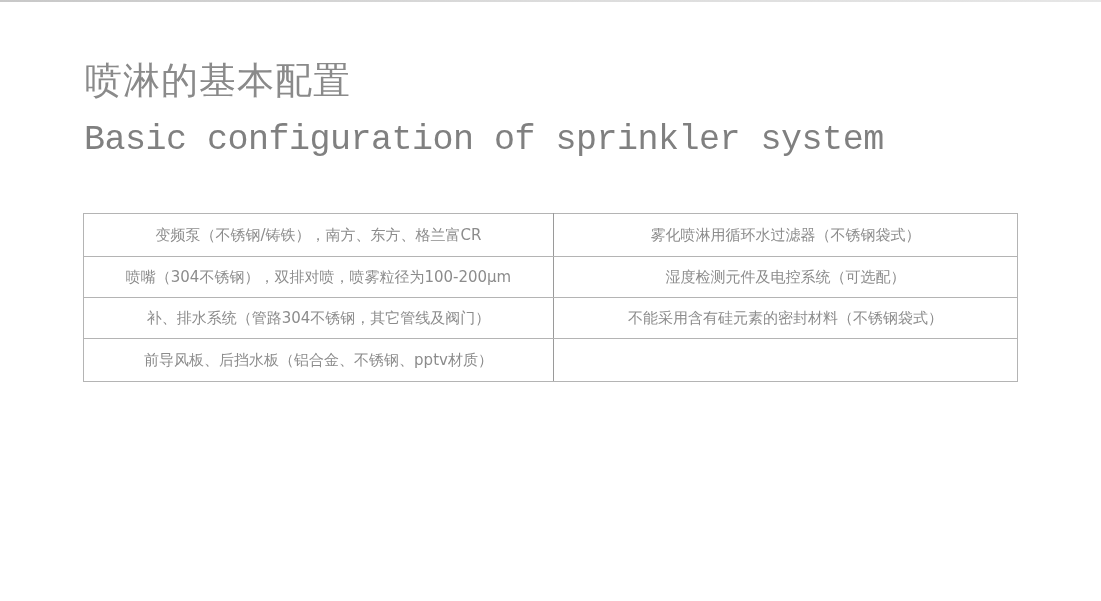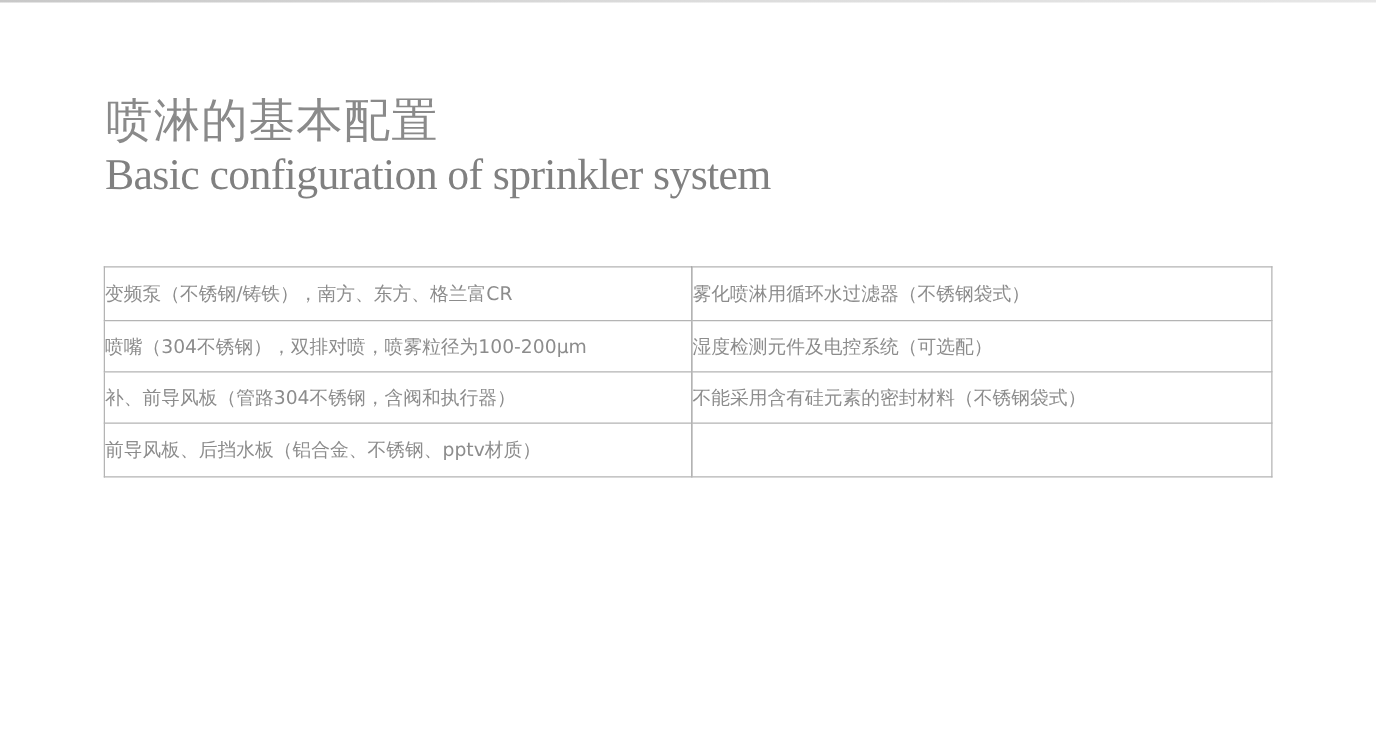--- a/index.html
+++ b/index.html
@@ -6,38 +6,38 @@
   body {
     width: 1101px; height: 601px; position: relative; overflow: hidden;
     background: #ffffff;
     font-family: "DejaVu Sans", "Liberation Sans", sans-serif;
   }
   .top-rule {
     position: absolute; left: 0; top: 0; width: 1101px; height: 2px;
     background: linear-gradient(to right, #c8c8c8, #dcdcdc 50%, #e6e6e6);
   }
   .title-cn {
-    position: absolute; left: 85px; top: 74px;
+    position: absolute; left: 85px; top: 58px;
     font-size: 37px; color: #8a8a8a; letter-spacing: 1px; line-height: 46px;
     white-space: nowrap;
   }
   .title-en {
     position: absolute; left: 84px; top: 118px;
-    font-family: Liberation Serif, serif;
+    font-family: Liberation Mono, monospace;
     font-size: 35px; color: #808080; line-height: 44px; letter-spacing: -0.5px;
     white-space: nowrap;
   }
   table.config {
     position: absolute; left: 83px; top: 213px;
     width: 934px; border-collapse: collapse;
     table-layout: fixed;
   }
   table.config td {
     border: 1.5px solid #b4b4b4;
-    text-align: left; vertical-align: middle;
+    text-align: center; vertical-align: middle;
     font-size: 15px; color: #8c8c8c; padding: 0;
     white-space: nowrap; overflow: hidden;
   }
   table.config td.col-left { border-right: 1.5px solid #9a9a9a; }
   table.config col.c1 { width: 470px; }
   table.config col.c2 { width: 464px; }
   tr.r1 td { height: 42px; }
   tr.r2 td { height: 40px; }
   tr.r3 td { height: 40px; }
   tr.r4 td { height: 40px; }
@@ -60,21 +60,21 @@
   <tbody>
     <tr class="r1">
       <td class="col-left">变频泵（不锈钢/铸铁），南方、东方、格兰富CR</td>
       <td>雾化喷淋用循环水过滤器（不锈钢袋式）</td>
     </tr>
     <tr class="r3">
       <td class="col-left">喷嘴（304不锈钢），双排对喷，喷雾粒径为100-200μm</td>
       <td>湿度检测元件及电控系统（可选配）</td>
     </tr>
     <tr class="r5">
-      <td class="col-left">补、前导风板（管路304不锈钢，含阀和执行器）</td>
+      <td class="col-left">补、排水系统（管路304不锈钢，其它管线及阀门）</td>
       <td>不能采用含有硅元素的密封材料（不锈钢袋式）</td>
     </tr>
     <tr class="r6">
       <td class="col-left">前导风板、后挡水板（铝合金、不锈钢、pptv材质）</td>
       <td></td>
     </tr>
   </tbody>
 </table>
 
 </body></html>

